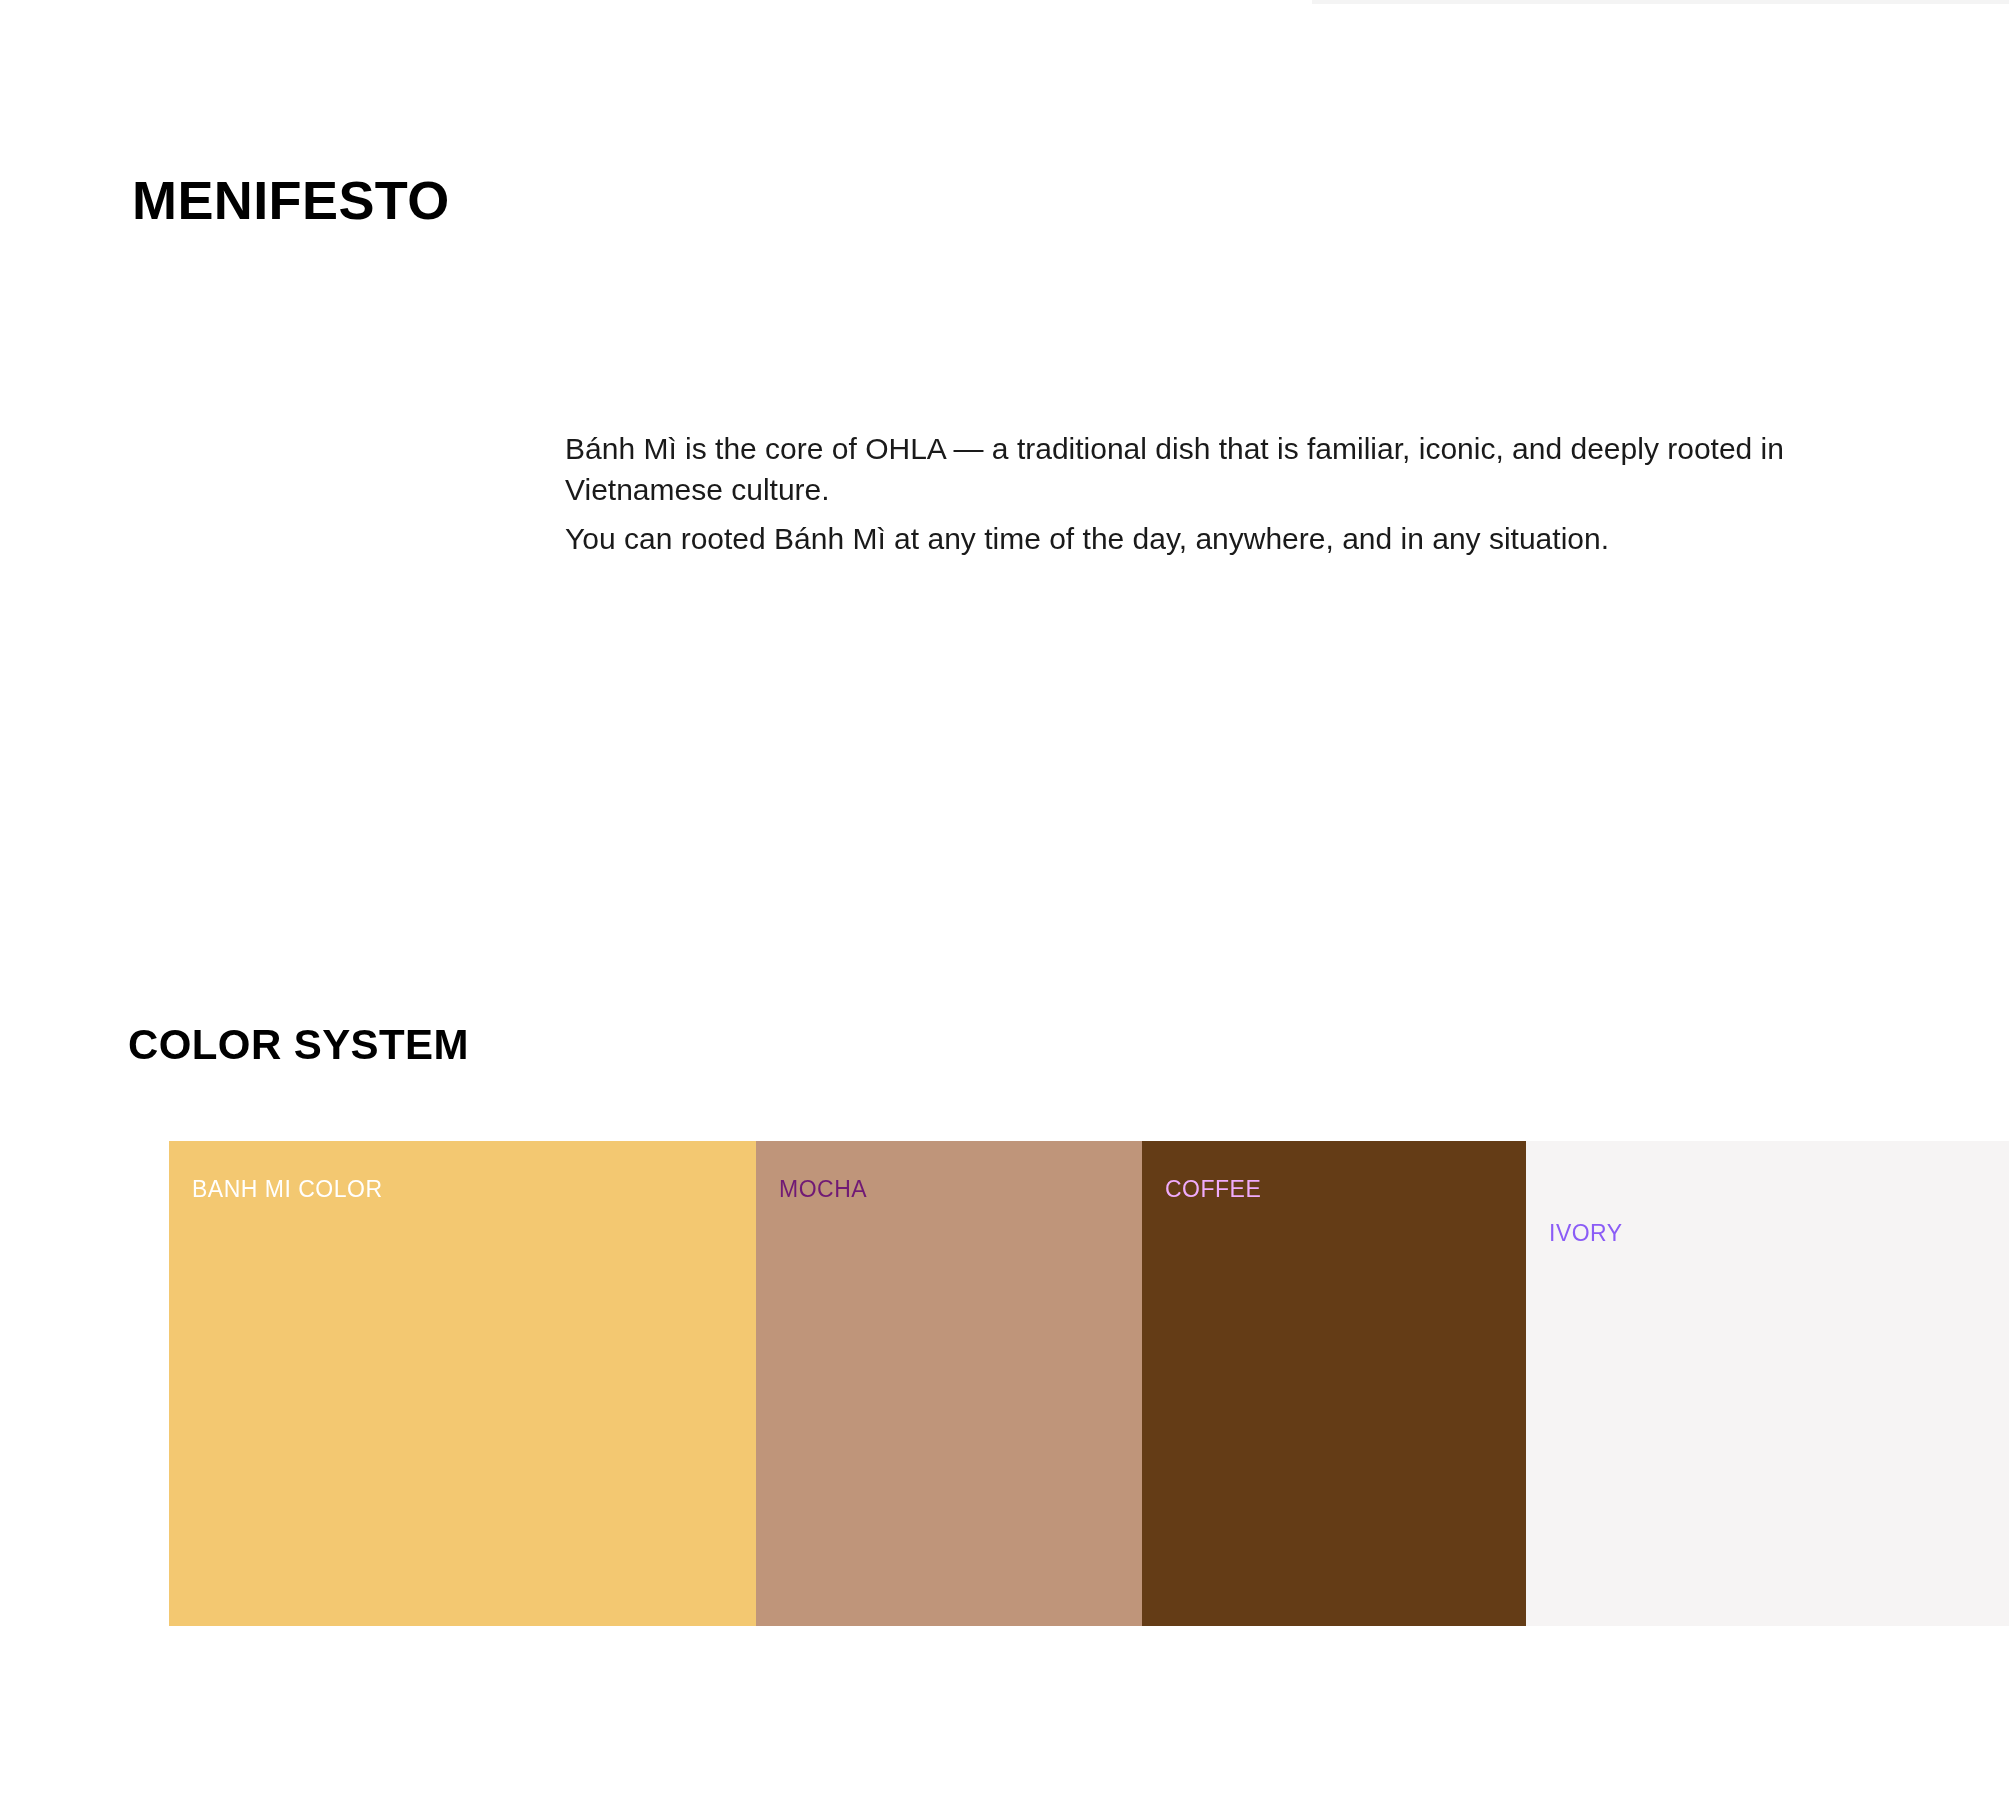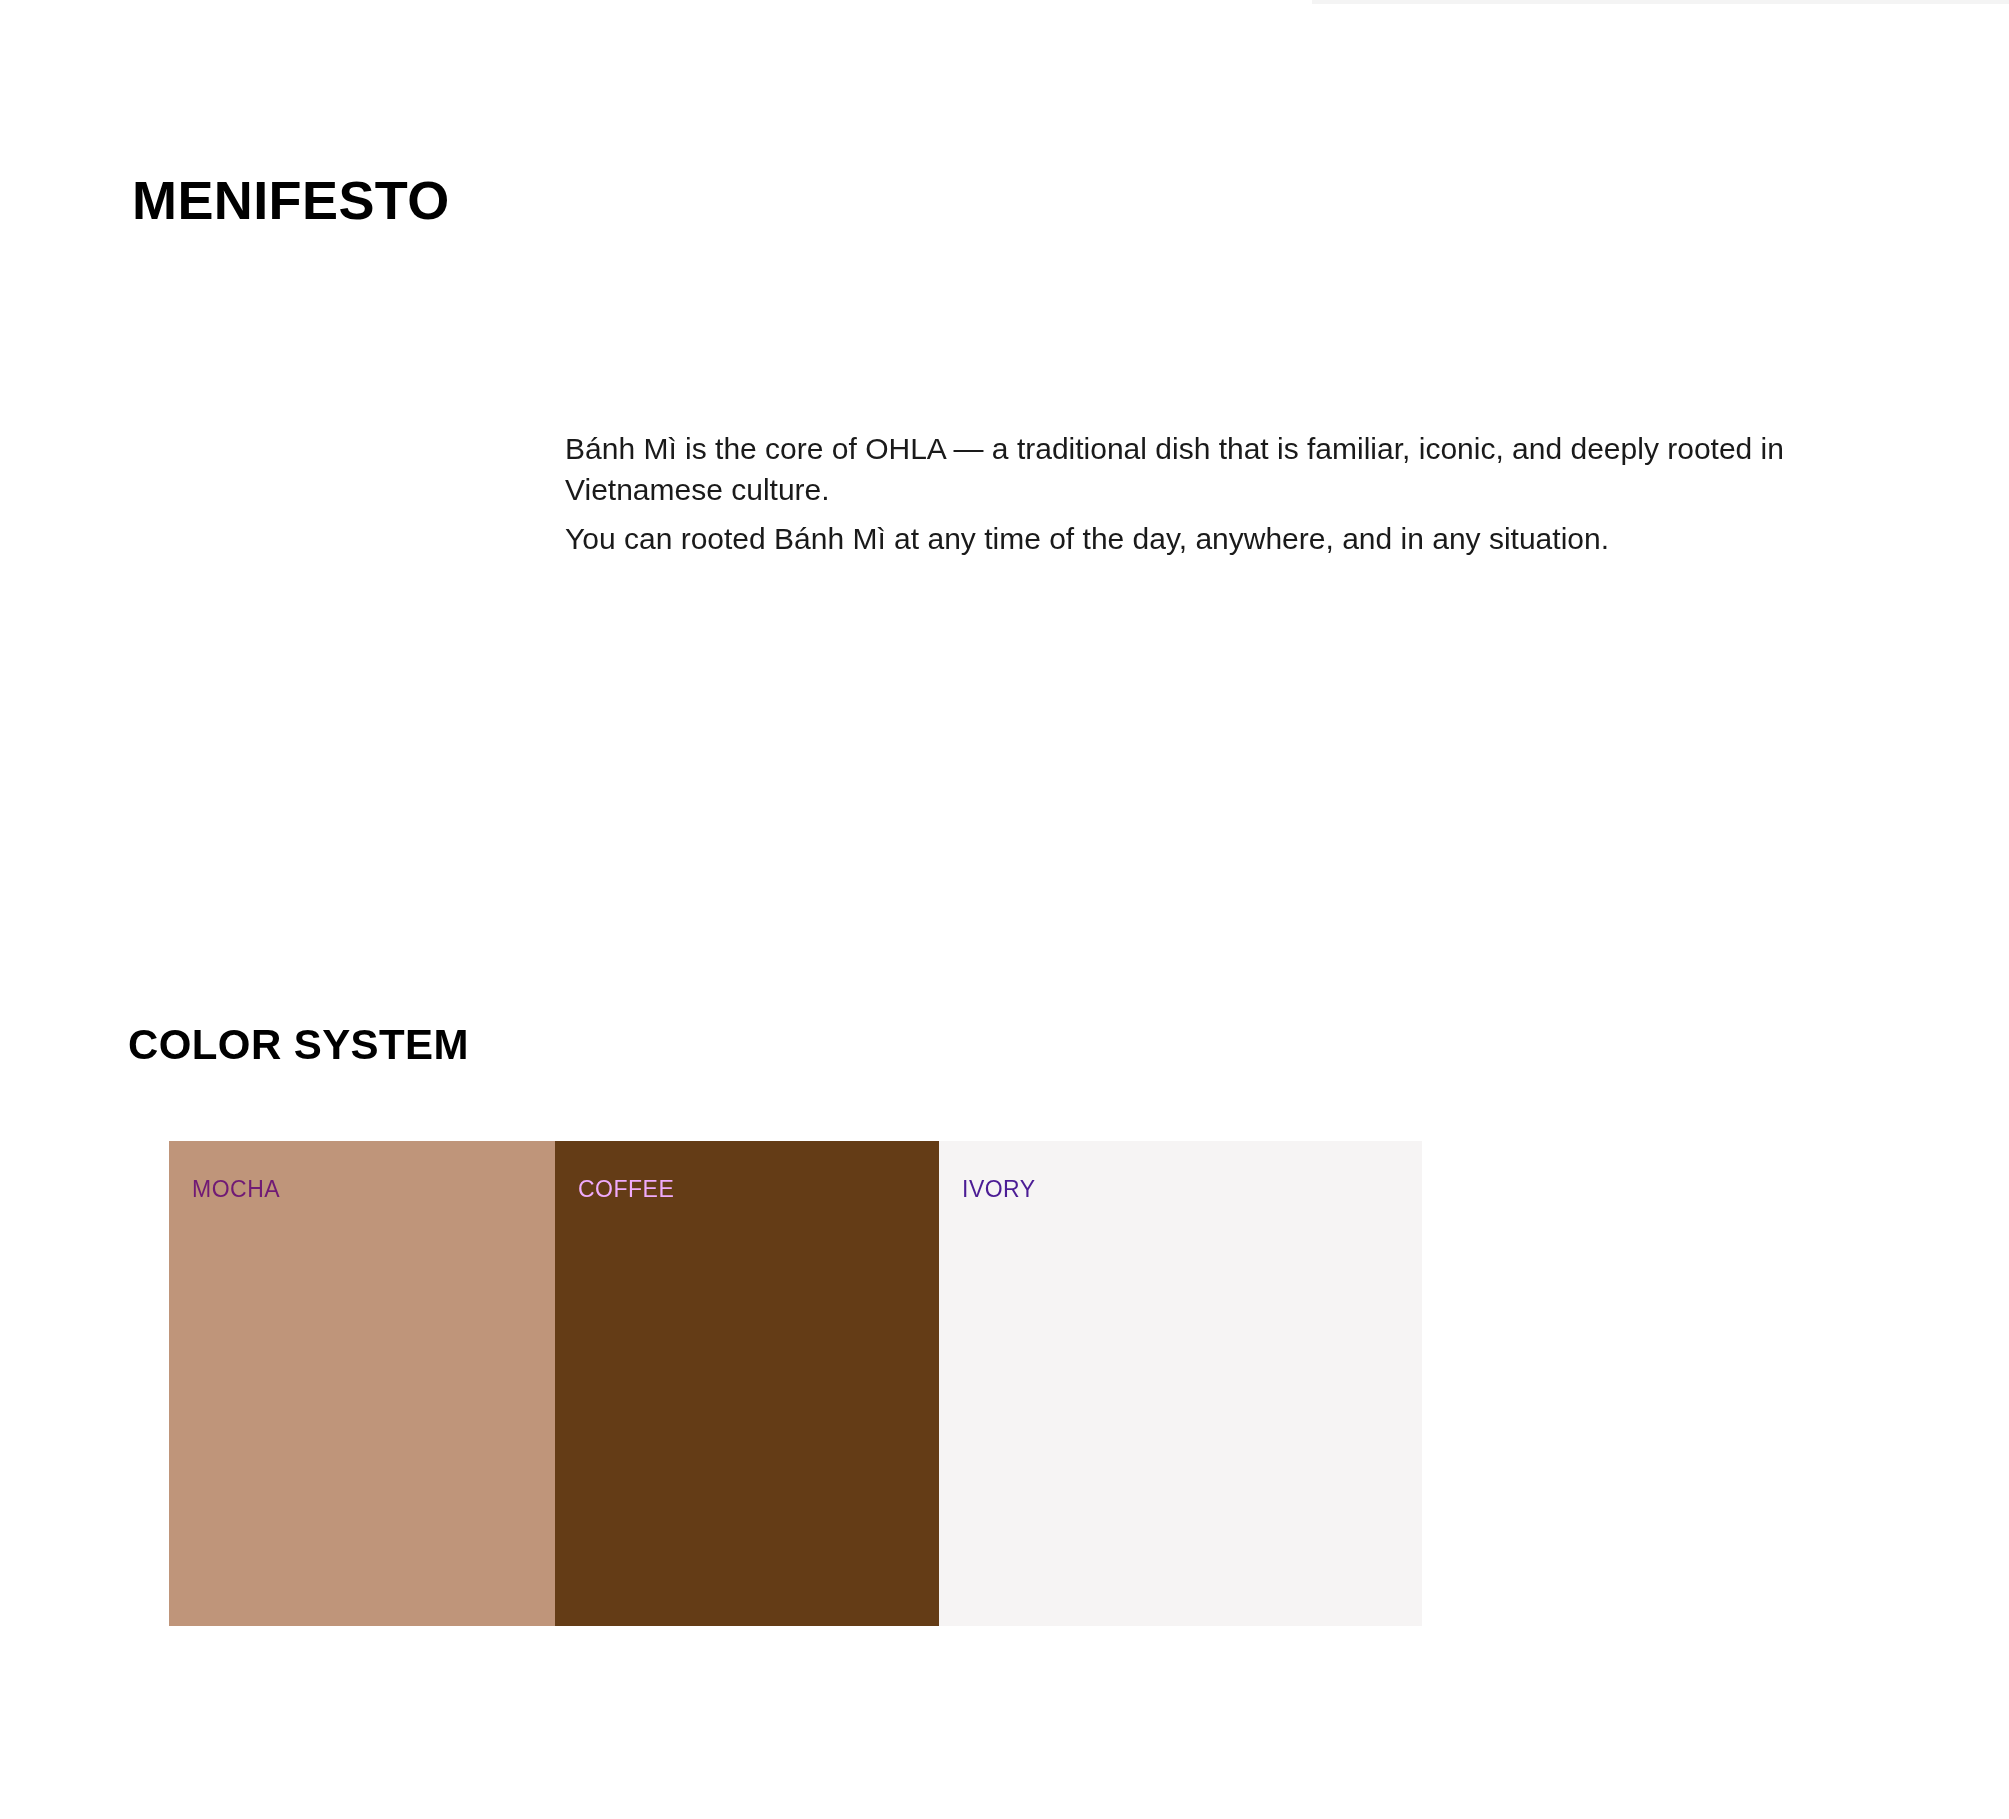--- a/index.html
+++ b/index.html
@@ -99,23 +99,26 @@
 <h1 class="section-title" id="menifesto-title">MENIFESTO</h1>
 
 <div class="manifesto-body">
   <p>Bánh Mì is the core of OHLA — a traditional dish that is familiar, iconic, and deeply rooted in Vietnamese culture.</p>
   <p>You can rooted Bánh Mì at any time of the day, anywhere, and in any situation.</p>
 </div>
 
 <h1 class="section-title" id="colorsystem-title">COLOR SYSTEM</h1>
 
 <div class="swatch-strip">
+  <div class="swatch" id="swatch-0" style="background: rgb(243, 200, 113); width: 587px; flex: 0 0 587px;">
+    <span class="swatch-label" style="color: rgb(255, 255, 255);">BANH MI COLOR</span>
+  </div>
   <div class="swatch" id="swatch-1" style="background: rgb(191, 149, 122); width: 386px; flex: 0 0 386px;">
     <span class="swatch-label" style="color: #701a75;">MOCHA</span>
   </div>
   <div class="swatch" id="swatch-2" style="background: rgb(100, 60, 22); width: 384px; flex: 0 0 384px;">
     <span class="swatch-label" style="color: #f0abfc;">COFFEE</span>
   </div>
   <div class="swatch" id="swatch-3" style="background: rgb(246, 244, 244); width: 483px; flex: 0 0 483px;">
-    <span class="swatch-label" style="color: #4c1d95;">IVORY</span>
+    <span class="swatch-label" style="color: #8b5cf6; margin-top: 44px;">IVORY</span>
   </div>
 </div>
 
 
 </body></html>

